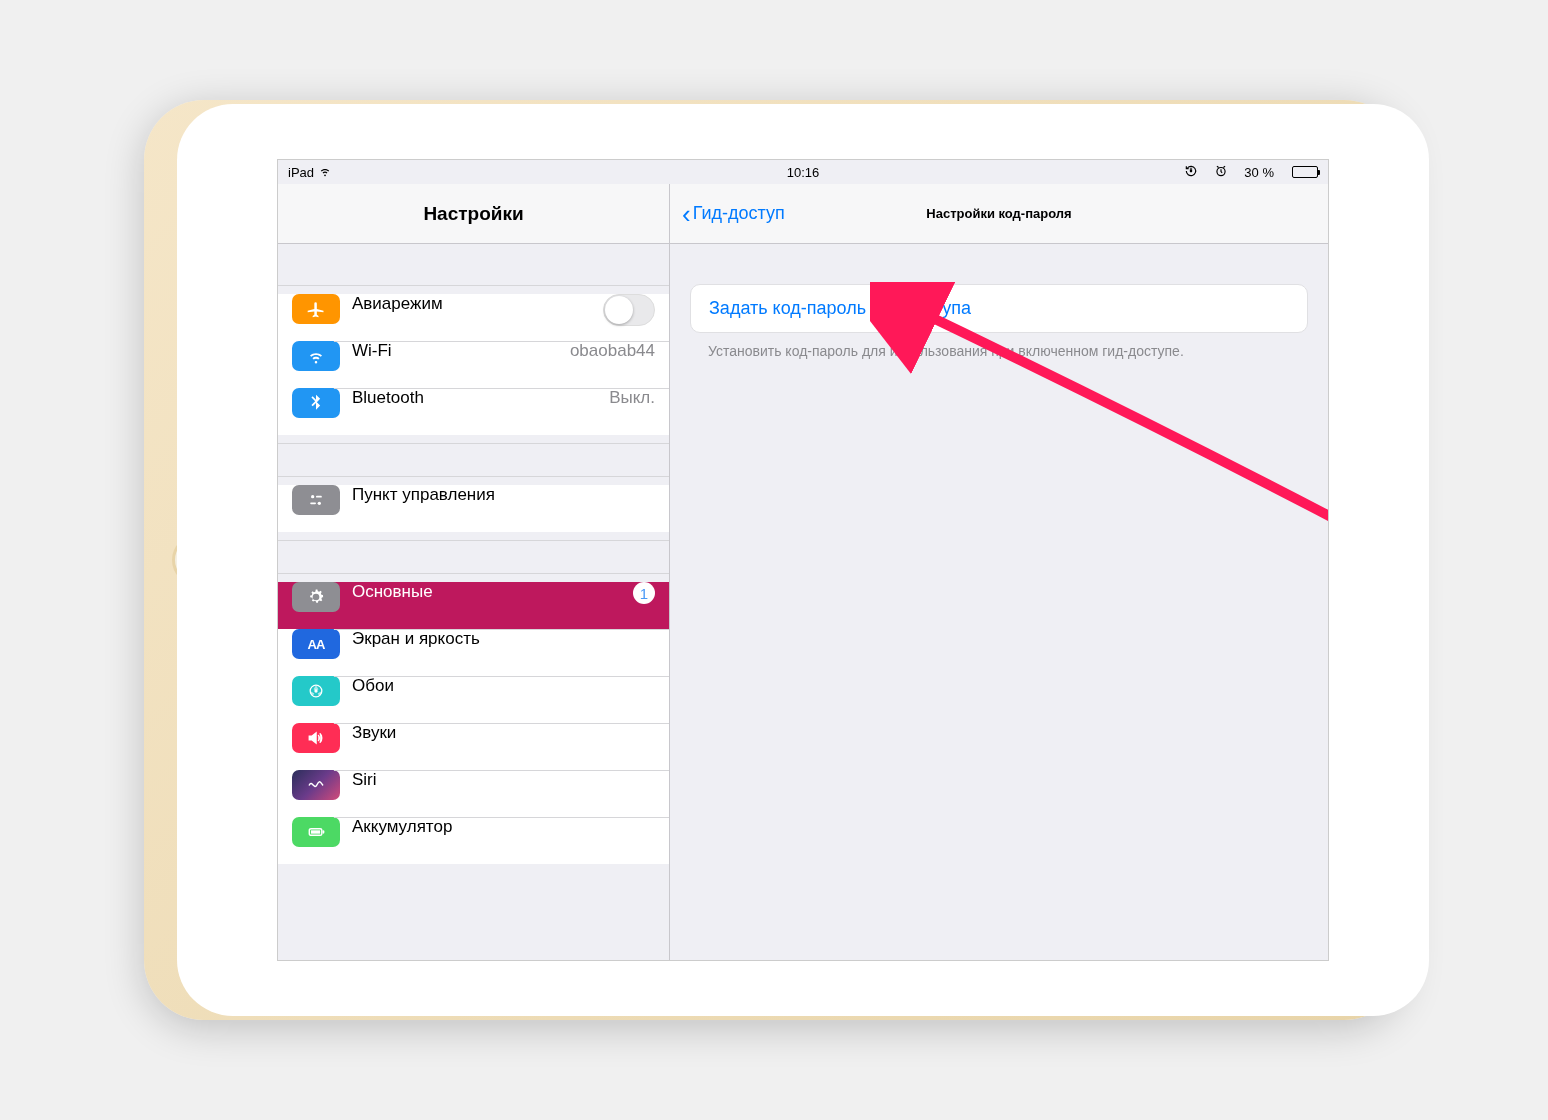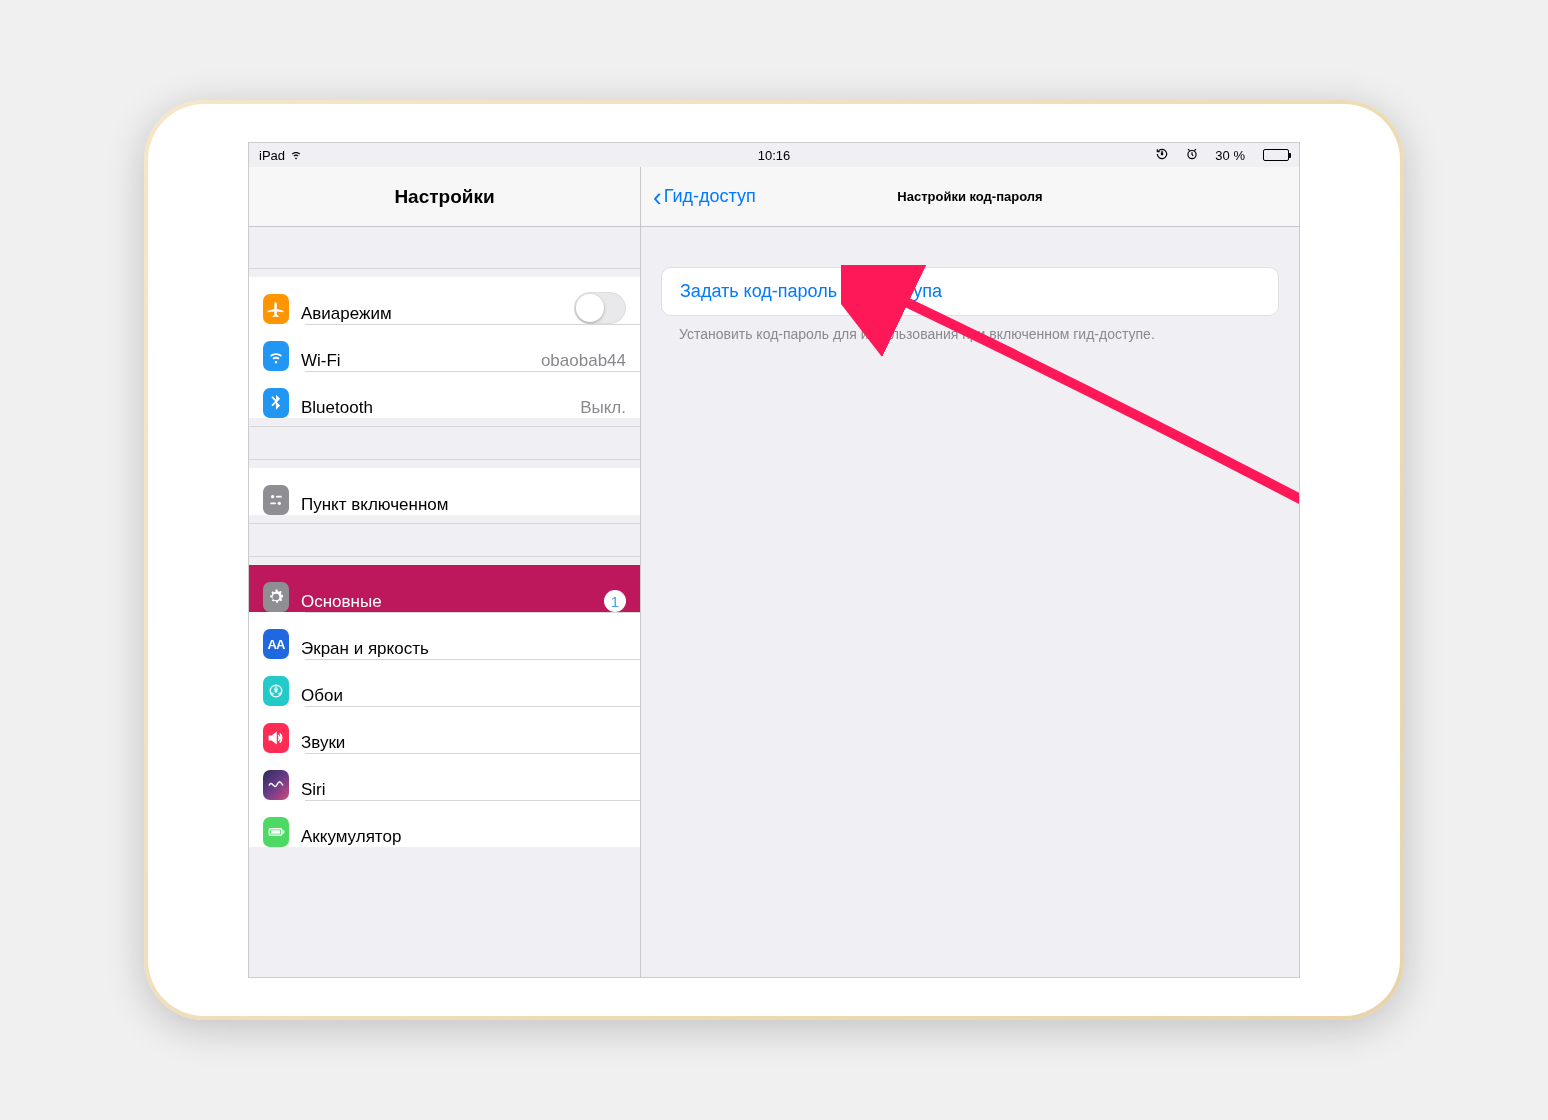--- a/index.html
+++ b/index.html
@@ -18,22 +18,23 @@
     border-radius: 60px;
     padding: 4px;
     box-shadow: 0 8px 40px rgba(0,0,0,.2);
     position: relative;
   }
   .ipad-inner {
     width: 100%;
     height: 100%;
     background: #fff;
     border-radius: 56px;
-    padding: 38px 100px;
+    padding: 55px 100px;
     position: relative;
+    margin-left: 29px;
   }
   .home-btn {
     position: absolute;
     left: 28px;
     top: 50%;
     transform: translateY(-50%);
     width: 50px; height: 50px;
     border-radius: 50%;
     border: 3px solid #e8d4a8;
     background: radial-gradient(circle,#fdfdfb,#f0e8d4);
@@ -97,35 +98,35 @@
     height: 60px;
     display:flex; align-items:center; justify-content:center;
     font-size: 19px; font-weight:600;
     border-bottom:1px solid #c8c7cc;
     background:#f7f7f8;
   }
   .group { background:#fff; }
   .group-gap { height: 34px; background:#efeff4; border-top:1px solid #d6d6d9; border-bottom:1px solid #d6d6d9;}
   .group-gap.first { border-top:none; }
   .row {
-    display:flex; align-items:flex-end;
+    display:flex; align-items:flex-start;
     height: 47px;
     padding: 0 14px 0 14px;
     background:#fff;
     position:relative;
   }
   .row + .row::before {
     content:"";
     position:absolute; left:56px; right:0; top:0;
     height:1px; background:#d6d6d9;
   }
   .row.selected { background:#be185d; color:#fff; }
   .row.selected::before { display:none; }
   .row .icon-wrap {
-    width: 26px; height:30px;
+    width: 48px; height:30px;
     border-radius:7px;
     display:flex; align-items:center; justify-content:center;
     margin-right:12px;
     flex-shrink:0;
   }
   .row .label { font-size:17px; flex:1; }
   .row .value { font-size:17px; color:#8a8a8e; }
   .row .badge {
     background:#fff; color:#4a99f6;
     width:22px; height:22px; border-radius:11px;
@@ -279,21 +280,21 @@
           <div class="group">
             <div class="row">
               <div class="icon-wrap icon-cc">
                 <svg viewBox="0 0 24 24">
                     <circle cx="8" cy="8" r="2"></circle>
                     <rect x="12" y="7" width="7" height="2" rx="1"></rect>
                     <circle cx="16" cy="16" r="2"></circle>
                     <rect x="5" y="15" width="7" height="2" rx="1"></rect>
                   </svg>
               </div>
-              <span class="label">Пункт включенном</span>
+              <span class="label">Пункт управления</span>
             </div>
           </div>
 
           <div class="group-gap"></div>
 
           <div class="group">
             <div class="row selected">
               <div class="icon-wrap icon-general">
                 <svg viewBox="0 0 24 24">
                     <path d="M12 8a4 4 0 1 0 0 8 4 4 0 0 0 0-8zm9 4l-2 .5c-.1.6-.3 1.1-.6 1.6l1.1 1.7-1.4 1.4-1.7-1.1c-.5.3-1 .5-1.6.6L14.3 19h-2l-.5-2c-.6-.1-1.1-.3-1.6-.6l-1.7 1.1-1.4-1.4 1.1-1.7c-.3-.5-.5-1-.6-1.6L5 12.3v-2l2-.5c.1-.6.3-1.1.6-1.6L6.5 6.5l1.4-1.4 1.7 1.1c.5-.3 1-.5 1.6-.6L11.7 3h2l.5 2c.6.1 1.1.3 1.6.6l1.7-1.1 1.4 1.4-1.1 1.7c.3.5.5 1 .6 1.6l2 .5v2z"></path>

